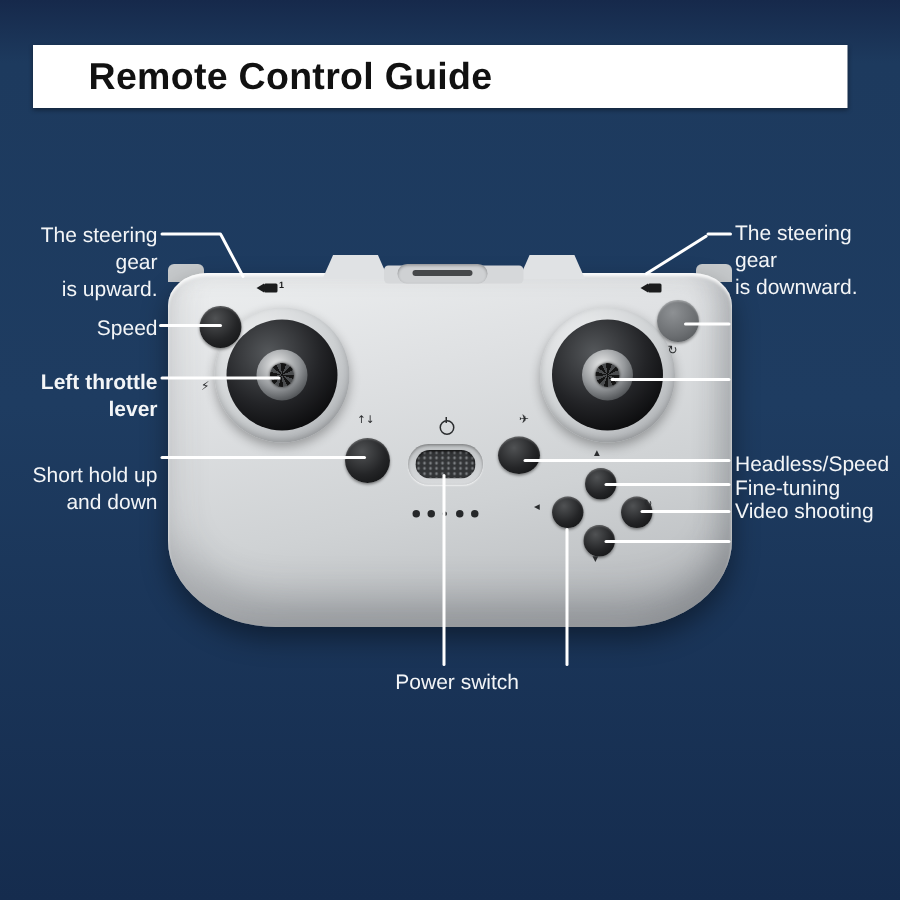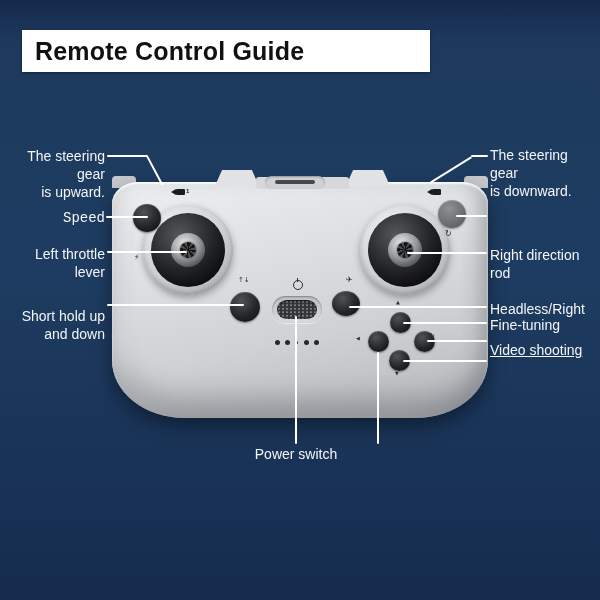--- a/index.html
+++ b/index.html
@@ -1,29 +1,29 @@
 <!DOCTYPE html>
 <html><head>
 <meta charset="utf-8">
 <style>
   html,body{margin:0;padding:0;}
   body{width:600px;height:600px;overflow:hidden;font-family:"Liberation Sans",sans-serif;}
   #stage{position:relative;width:600px;height:600px;
     background:linear-gradient(180deg,#16294b 0%,#1d3a5e 7%,#1e3c61 45%,#152c4e 100%);}
 
   
-  .title-panel{position:absolute;left:22px;top:30px;width:408px;height:42px;background:#ffffff;
-    box-shadow:0 1px 3px rgba(0,0,0,.4);display:flex;align-items:center;z-index:3;}
+  .title-panel{position:absolute;left:22px;top:30px;width:519px;height:42px;background:#ffffff;
+    box-shadow:0 1px 3px rgba(0,0,0,.4);display:flex;align-items:center;z-index:3;padding-left:24px;}
   .title-panel h1{margin:0 0 0 13px;font-size:25px;font-weight:700;color:#111;letter-spacing:.2px;}
 
   
   .lbl{position:absolute;color:#f3f5f7;font-size:14px;line-height:1.28;white-space:pre-line;z-index:7;}
   .lbl-left{left:2px;width:103px;text-align:right;}
   .lbl-right{left:490px;width:108px;text-align:left;}
-  .lbl-bottom{text-align:center;width:100px;}
+  .lbl-bottom{text-align:right;width:100px;}
 
   
   .ln{position:absolute;height:2px;background:#fff;border-radius:1px;z-index:6;}
   .vln{position:absolute;width:2px;background:#fff;border-radius:1px;z-index:6;}
 
   
   #controller{position:absolute;left:112px;top:168px;width:376px;height:262px;z-index:2;}
   .wing{position:absolute;top:8px;width:24px;height:12px;background:#c6c9cb;border-radius:4px 4px 0 0;}
   .wing.rt{left:352px;} .wing.lf{left:0;}
   .bump{position:absolute;top:2px;width:44px;height:16px;background:#e0e2e4;
@@ -168,31 +168,29 @@
   <div class="ln" style="left:349px;top:306px;width:138px;"></div>
   <div class="ln" style="left:403px;top:322px;width:84px;"></div>
   <div class="ln" style="left:427px;top:340px;width:60px;"></div>
   <div class="ln" style="left:403px;top:360px;width:84px;"></div>
 
   <div class="vln" style="left:295px;top:316px;height:128px;"></div>
   <div class="vln" style="left:377px;top:352px;height:92px;"></div>
 
   <div class="lbl lbl-left" style="top:148px;">The steering gear
 is upward.</div>
-  <div class="lbl lbl-left" style="top:210px;font-family:Liberation Mono, monospace;">Speed</div>
-  <div class="lbl lbl-left" style="top:246px;">Left throttle
+  <div class="lbl lbl-left" style="top:210px;">Speed</div>
+  <div class="lbl lbl-left" style="top:246px;font-weight:bold;">Left throttle
 lever</div>
   <div class="lbl lbl-left" style="top:290px;">
     <div>Short hold up
 and down</div>
   </div>
 
   <div class="lbl lbl-right" style="top:147px;">The steering gear
 is downward.</div>
-  <div class="lbl lbl-right" style="top:247px;">Right direction
-rod</div>
-  <div class="lbl lbl-right" style="top:301px;">Headless/Right</div>
+  <div class="lbl lbl-right" style="top:301px;">Headless/Speed</div>
   <div class="lbl lbl-right" style="top:317px;">Fine-tuning</div>
-  <div class="lbl lbl-right" style="top:342px;text-decoration:underline;">Video shooting</div>
+  <div class="lbl lbl-right" style="top:332px;">Video shooting</div>
 
   <div class="lbl lbl-bottom" style="left:246px;top:446px;">Power switch</div>
 
 </div>
 
 </body></html>

